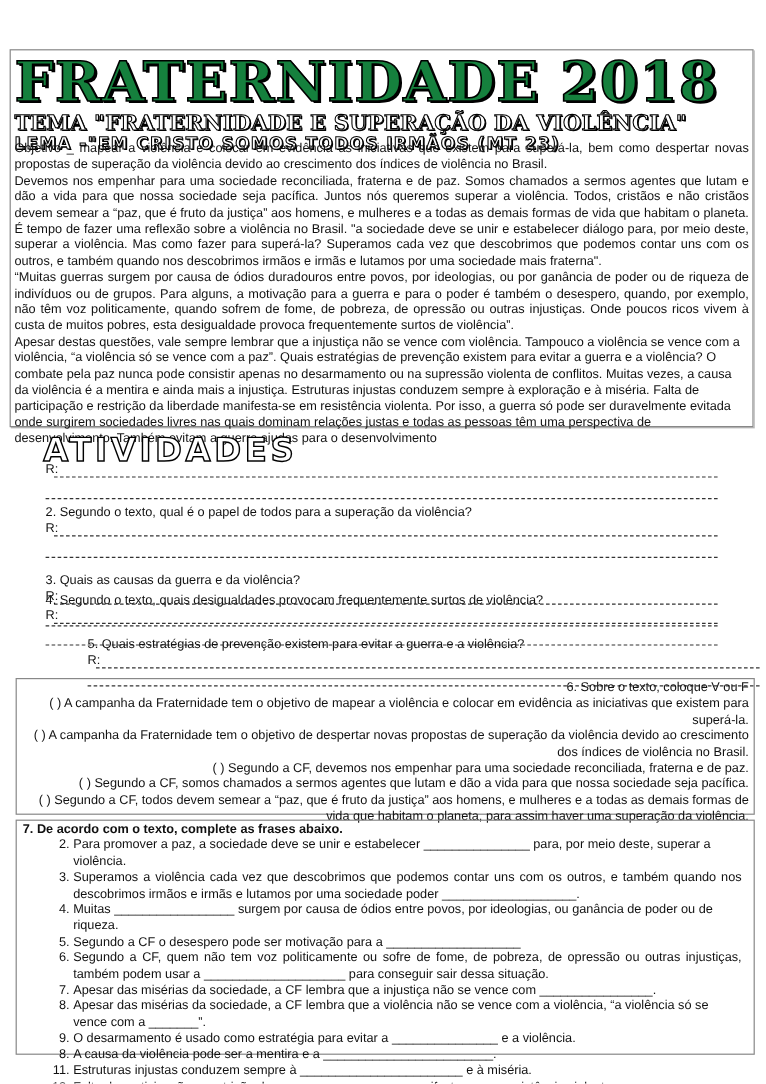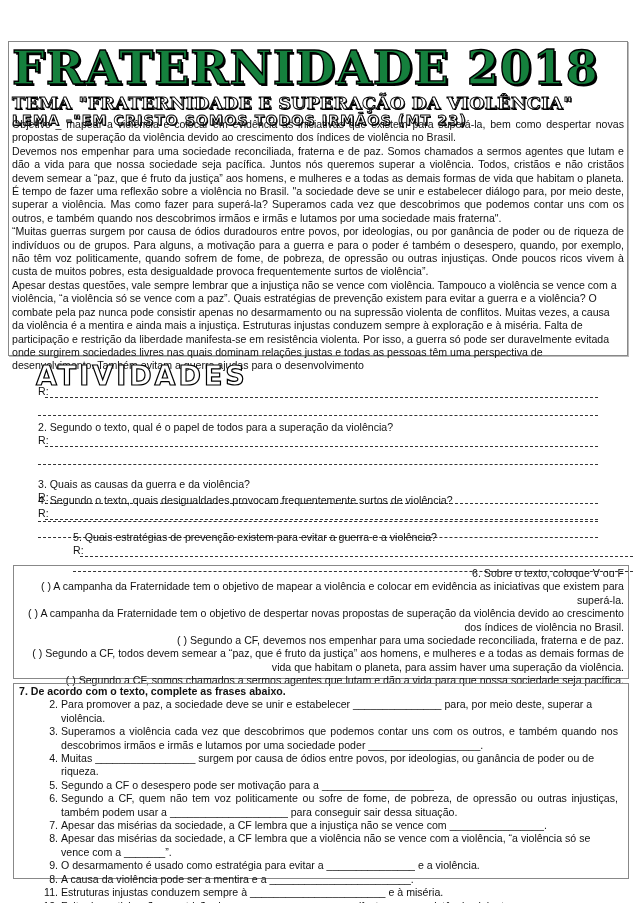--- a/index.html
+++ b/index.html
@@ -117,22 +117,22 @@
     </div>
     <div class="ans-line2" style="height:14px;"></div>
   </div>
 
   <div class="vf-box">
     <div class="inner">
       <p>6. Sobre o texto, coloque V ou F</p>
       <p>(    ) A campanha da Fraternidade tem o objetivo de mapear a violência e colocar em evidência as iniciativas que existem para superá-la.</p>
       <p>(    ) A campanha da Fraternidade tem o objetivo de despertar novas propostas de superação da violência devido ao crescimento dos índices de violência no Brasil.</p>
       <p>(    ) Segundo a CF, devemos nos empenhar para uma sociedade reconciliada, fraterna e de paz.</p>
+      <p>(    ) Segundo a CF, somos chamados a sermos agentes que lutam e dão a vida para que nossa sociedade seja pacífica.</p>
       <p>(    )  Segundo a CF, todos devem semear a “paz, que é fruto da justiça” aos homens, e mulheres e a todas as demais formas de vida que habitam o planeta, para assim haver uma superação da violência.</p>
-      <p>(    ) Segundo a CF, somos chamados a sermos agentes que lutam e dão a vida para que nossa sociedade seja pacífica.</p>
     </div>
   </div>
 
   <div class="comp-box">
     <div class="head">7. De acordo com o texto, complete as frases abaixo.</div>
     <ol>
       <li><span class="num">2.</span><span>Para promover a paz, a sociedade deve se unir e estabelecer _______________ para, por meio deste, superar a violência.</span></li>
       <li>
           <span class="num">3.</span>
           <div class="justify">Superamos a violência cada vez que descobrimos que podemos contar uns com os outros, e também quando nos descobrimos irmãos e irmãs e lutamos por uma sociedade poder ___________________.</div>

